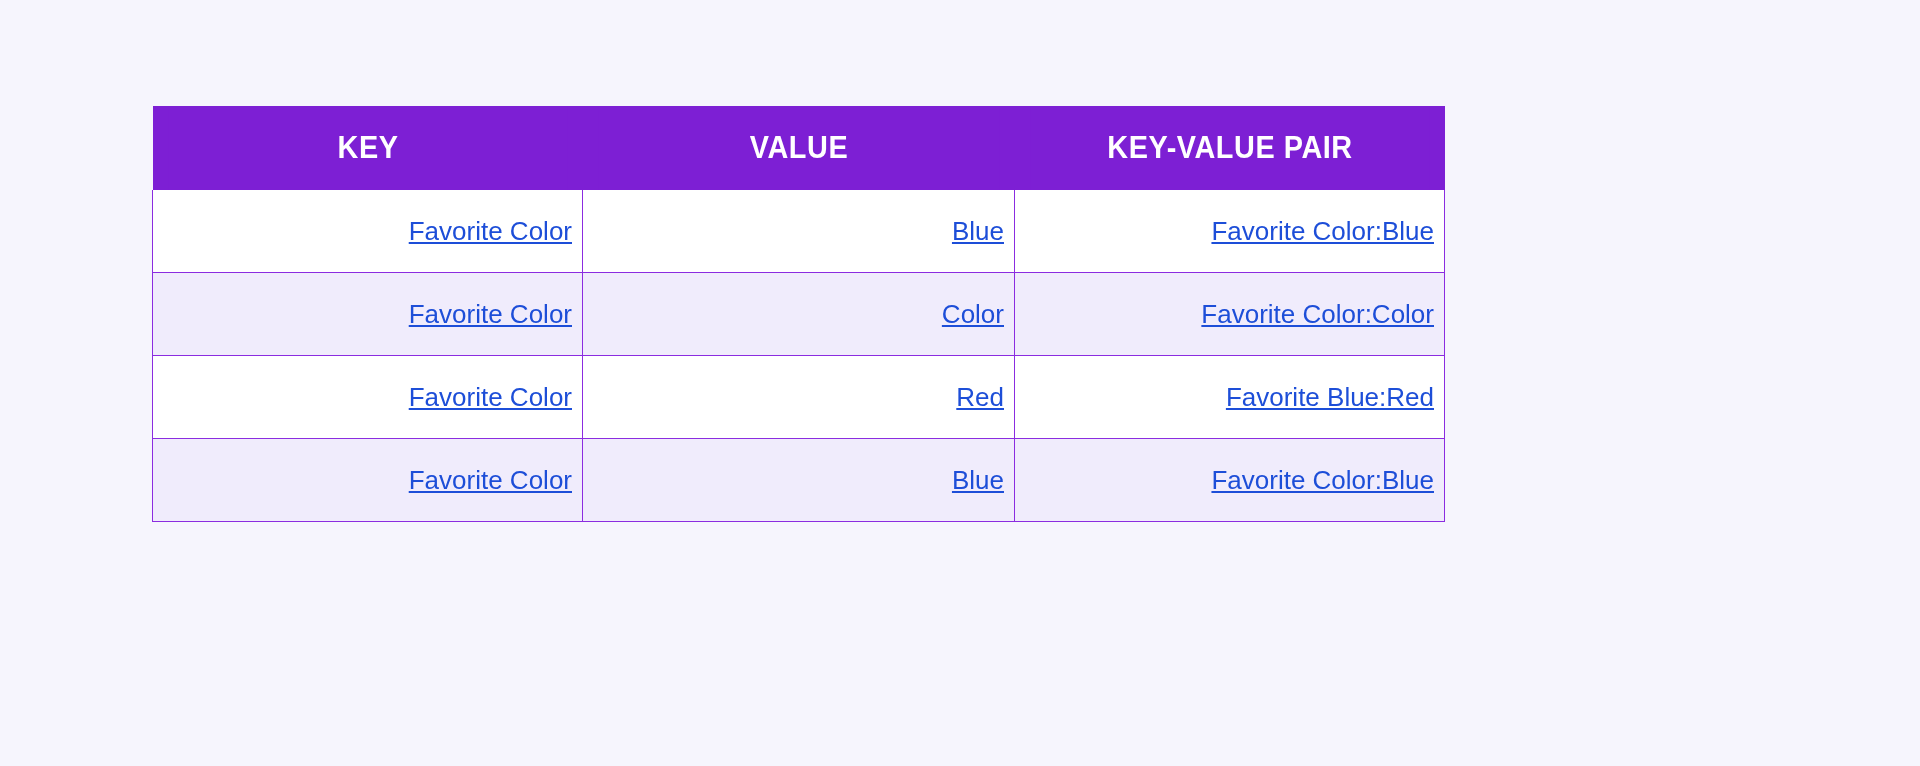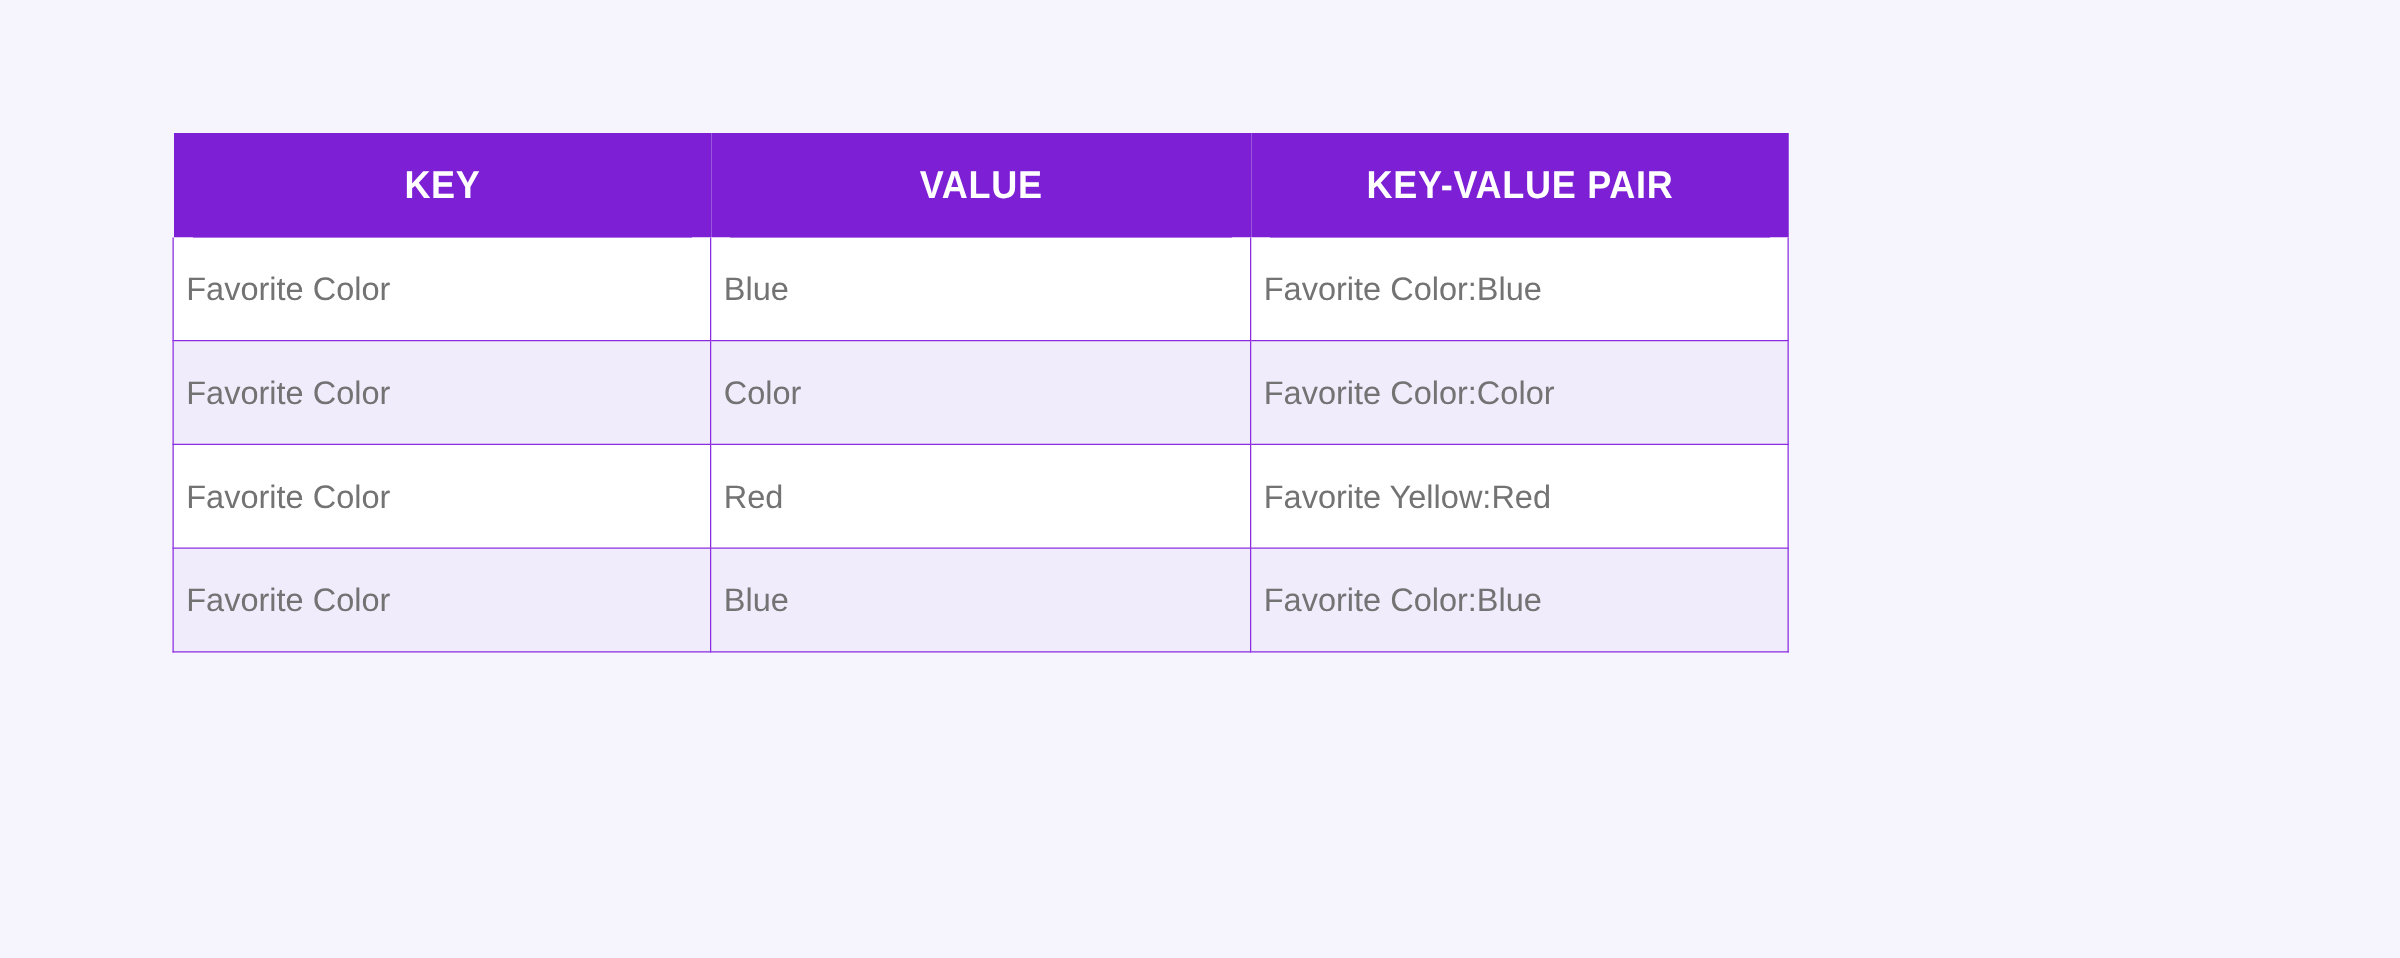--- a/index.html
+++ b/index.html
@@ -17,21 +17,21 @@
 
   .page {
     position: relative;
     width: 1920px;
     height: 766px;
     background: #f6f5fd;
   }
 
   .table-wrap {
     position: absolute;
-    left: 138px;
+    left: 152px;
     top: 106px;
     width: 1292px;
   }
 
   table.kv-table {
     width: 1292px;
     border-collapse: collapse;
     table-layout: fixed;
   }
 
@@ -53,29 +53,30 @@
     height: 84px;
     padding: 0;
     border: none;
     transform: scaleX(0.93);
   }
 
   
   tbody td {
     height: 82px;
     padding: 0 10px;
-    text-align: left;
+    text-align: right;
     vertical-align: middle;
     font-family: "Liberation Sans", sans-serif;
     font-size: 26px;
     font-weight: normal;
-    color: #737373;
+    color: #1d4ed8;
     border-right: 1px solid #8b2ce0;
     border-bottom: 1px solid #8b2ce0;
     white-space: nowrap;
+    text-decoration: underline;
   }
 
   tbody td:first-child {
     border-left: 1px solid #8b2ce0;
   }
 
   tbody tr.row-odd td {
     background: #ffffff;
   }
 
@@ -113,21 +114,21 @@
           <td>Favorite Color:Blue</td>
         </tr>
         <tr class="row-even">
           <td>Favorite Color</td>
           <td>Color</td>
           <td>Favorite Color:Color</td>
         </tr>
         <tr class="row-odd">
           <td>Favorite Color</td>
           <td>Red</td>
-          <td>Favorite Yellow:Red</td>
+          <td>Favorite Blue:Red</td>
         </tr>
         <tr class="row-even">
           <td>Favorite Color</td>
           <td>Blue</td>
           <td>Favorite Color:Blue</td>
         </tr>
       </tbody>
     </table>
   </div>
 </div>

